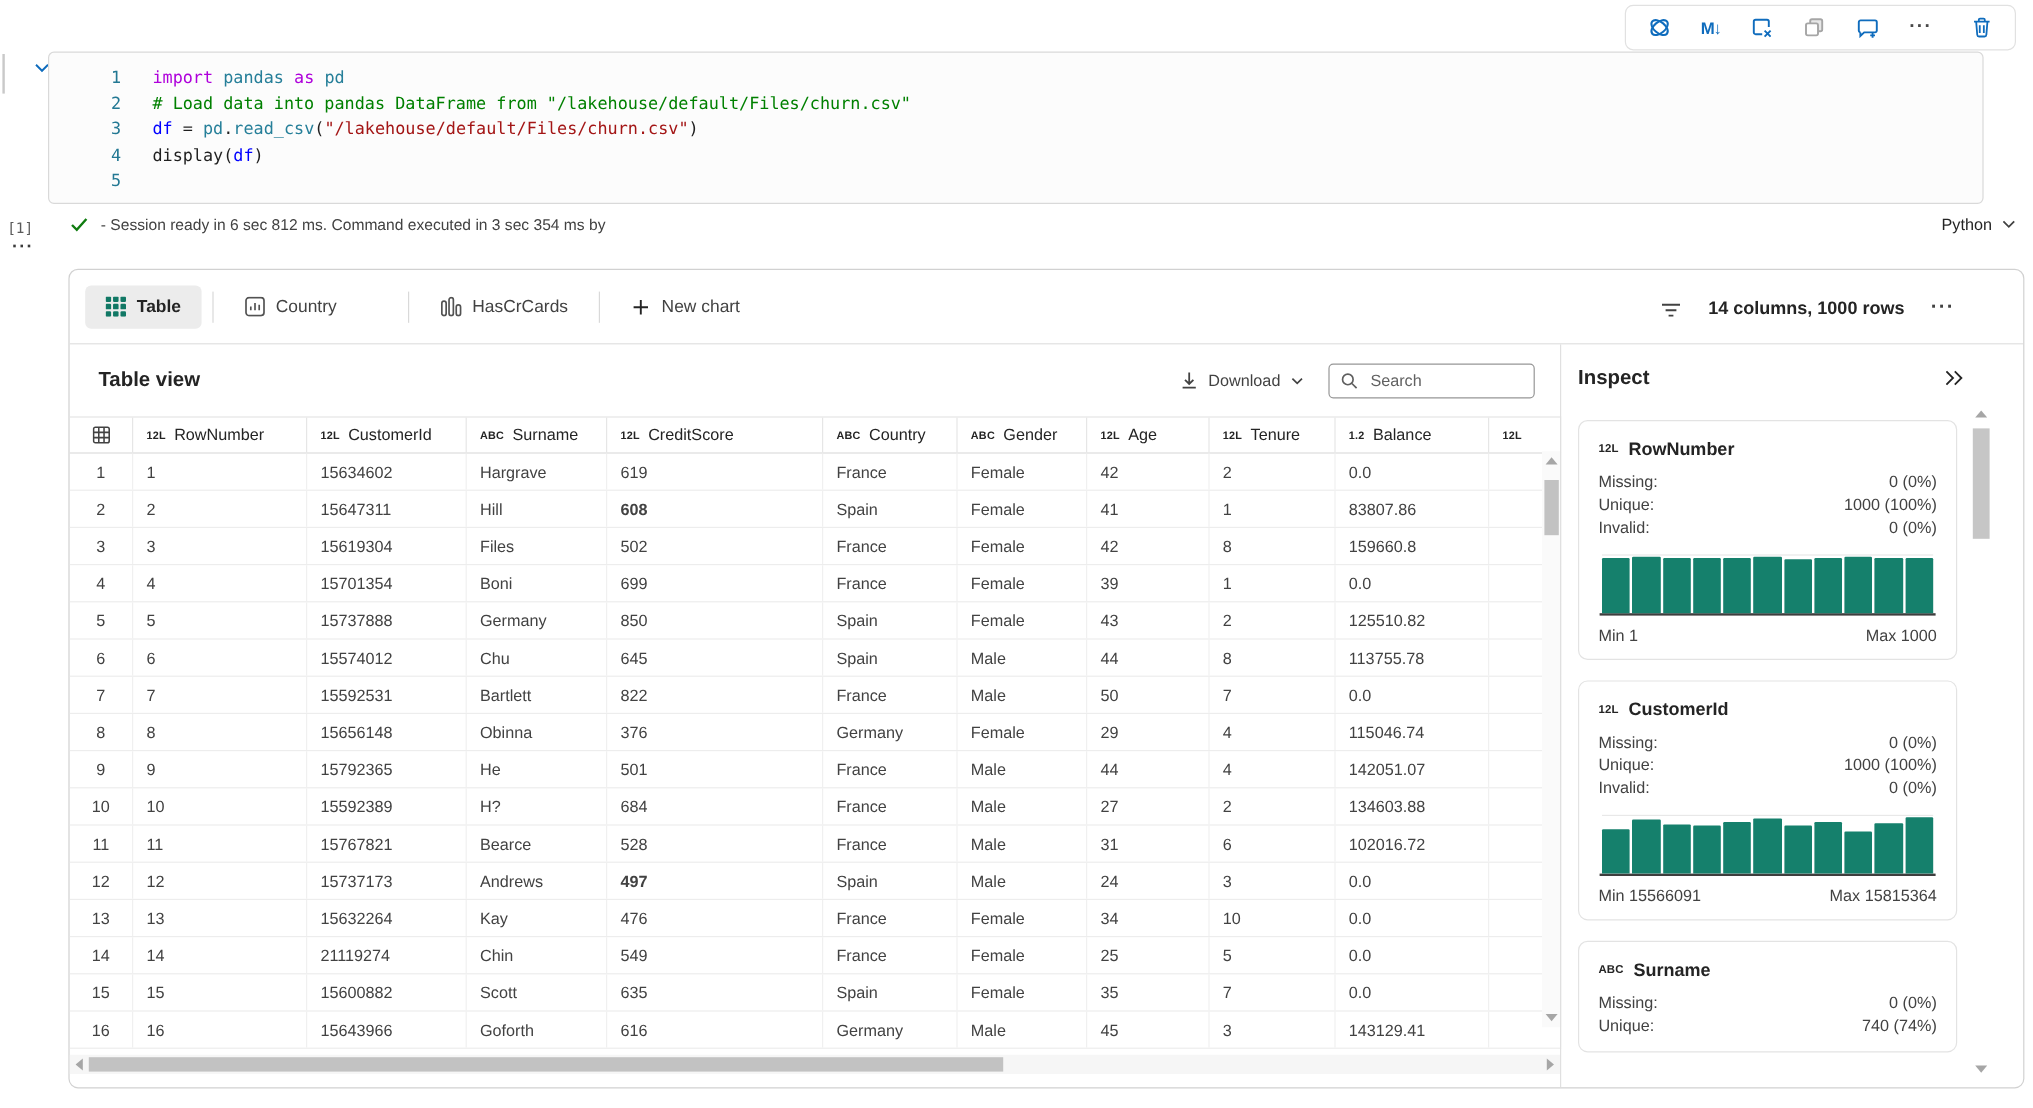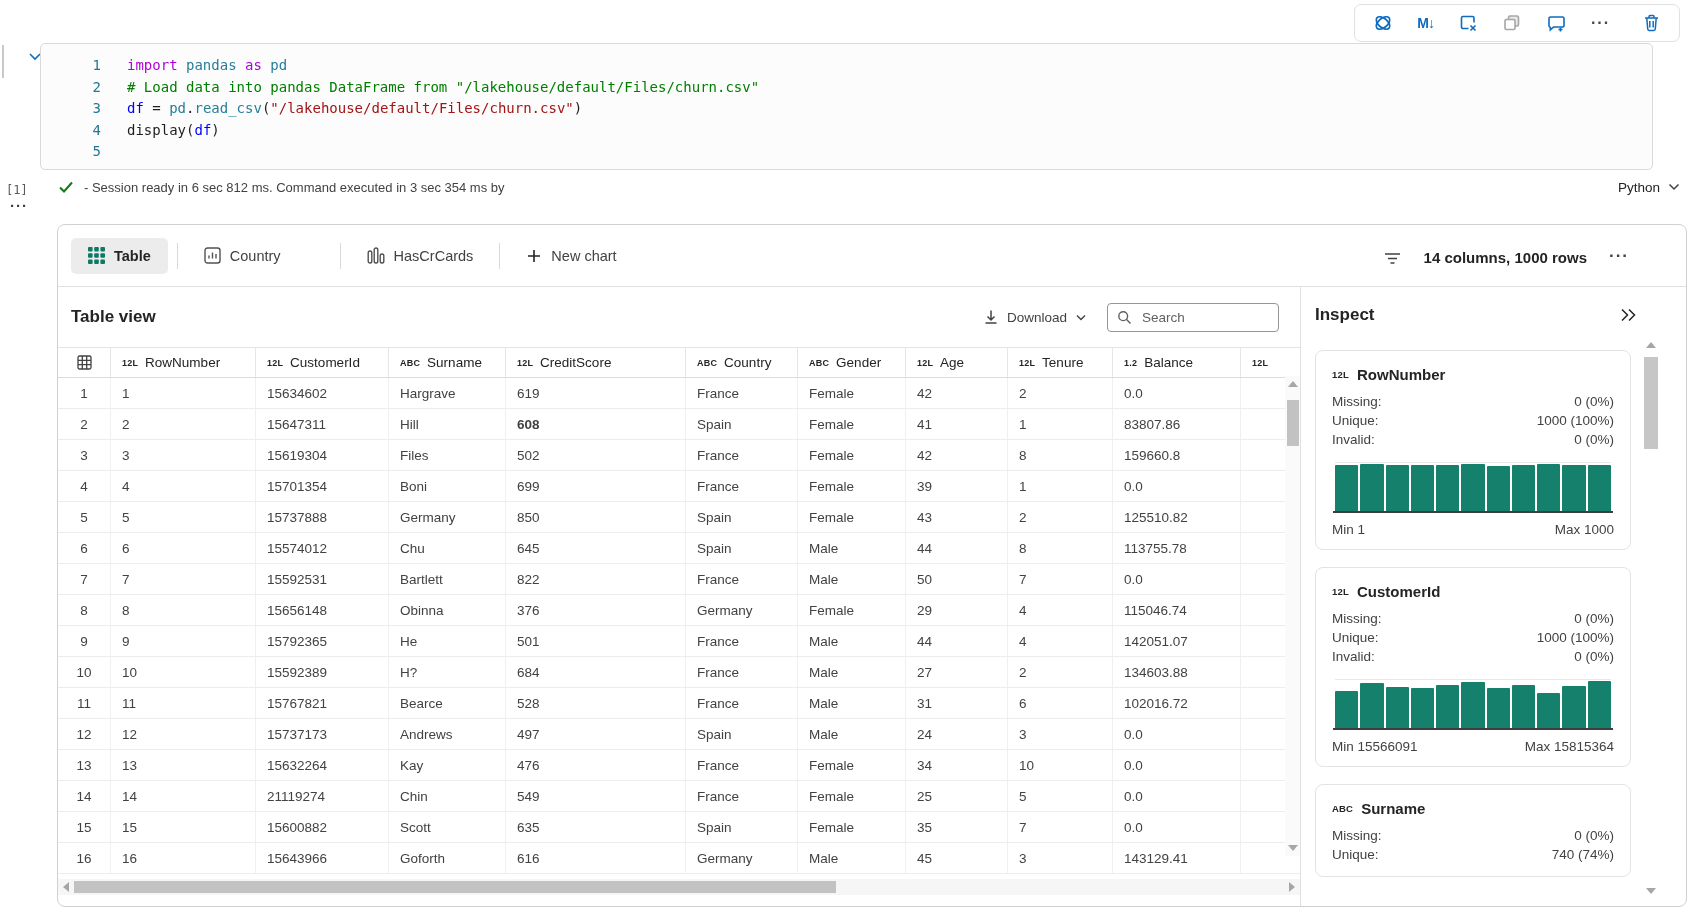--- a/index.html
+++ b/index.html
@@ -46,21 +46,21 @@
   .tab-divider{width:1px;height:26px;background:#d9d9d9;margin:0 9px;}
   .tab-right{margin-left:auto;display:flex;align-items:flex-end;gap:22px;padding-right:44px;}
   .summary{font-size:15px;font-weight:600;color:#242424;}
   .more-h{font-size:17px;color:#424242;font-weight:700;letter-spacing:1px;cursor:pointer;}
 
   .results-body{flex:1;display:flex;min-height:0;}
 
   
   .table-area{width:1242px;flex:none;display:flex;flex-direction:column;position:relative;}
   .tv-header{height:60px;flex:none;display:flex;align-items:center;padding:0 13px;}
-  .tv-title{font-size:17px;font-weight:600;color:#242424;}
+  .tv-title{font-size:17px;font-weight:600;color:#242424;margin-left:11px;}
   .download{margin-left:auto;display:flex;align-items:center;gap:8px;font-size:13.5px;color:#424242;cursor:pointer;}
   .searchbox{width:152px;height:27px;border:1px solid #969696;border-radius:4px;display:flex;align-items:center;
         gap:8px;padding:0 9px;margin-left:20px;margin-right:8px;background:#fff;}
   .searchbox input{border:none;outline:none;width:110px;font-size:13.5px;color:#424242;background:transparent;
         font-family:"Liberation Sans",sans-serif;}
   .searchbox input::placeholder{color:#616161;}
 
   .tgrid{position:relative;width:1243px;flex:none;}
   .hrow{display:flex;height:29px;border-top:1px solid #e4e4e4;border-bottom:1px solid #dcdcdc;}
   .hcell{flex:none;display:flex;align-items:center;gap:7px;padding:0 11px;box-sizing:border-box;
@@ -456,21 +456,21 @@
                 <div class="dcell" style="width: 102px;">31</div>
                 <div class="dcell" style="width: 105px;">6</div>
                 <div class="dcell" style="width: 128px;">102016.72</div>
                 <div class="dcell" style="width: 60px;"></div>
               </div>
               <div class="drow">
                 <div class="dcell idx" style="width: 53px;">12</div>
                 <div class="dcell" style="width: 145px;">12</div>
                 <div class="dcell" style="width: 133px;">15737173</div>
                 <div class="dcell" style="width: 117px;">Andrews</div>
-                <div class="dcell" style="width: 180px;">497</div>
+                <div class="dcell" style="width: 180px; font-weight: bold;">497</div>
                 <div class="dcell" style="width: 112px;">Spain</div>
                 <div class="dcell" style="width: 108px;">Male</div>
                 <div class="dcell" style="width: 102px;">24</div>
                 <div class="dcell" style="width: 105px;">3</div>
                 <div class="dcell" style="width: 128px;">0.0</div>
                 <div class="dcell" style="width: 60px;"></div>
               </div>
               <div class="drow">
                 <div class="dcell idx" style="width: 53px;">13</div>
                 <div class="dcell" style="width: 145px;">13</div>

